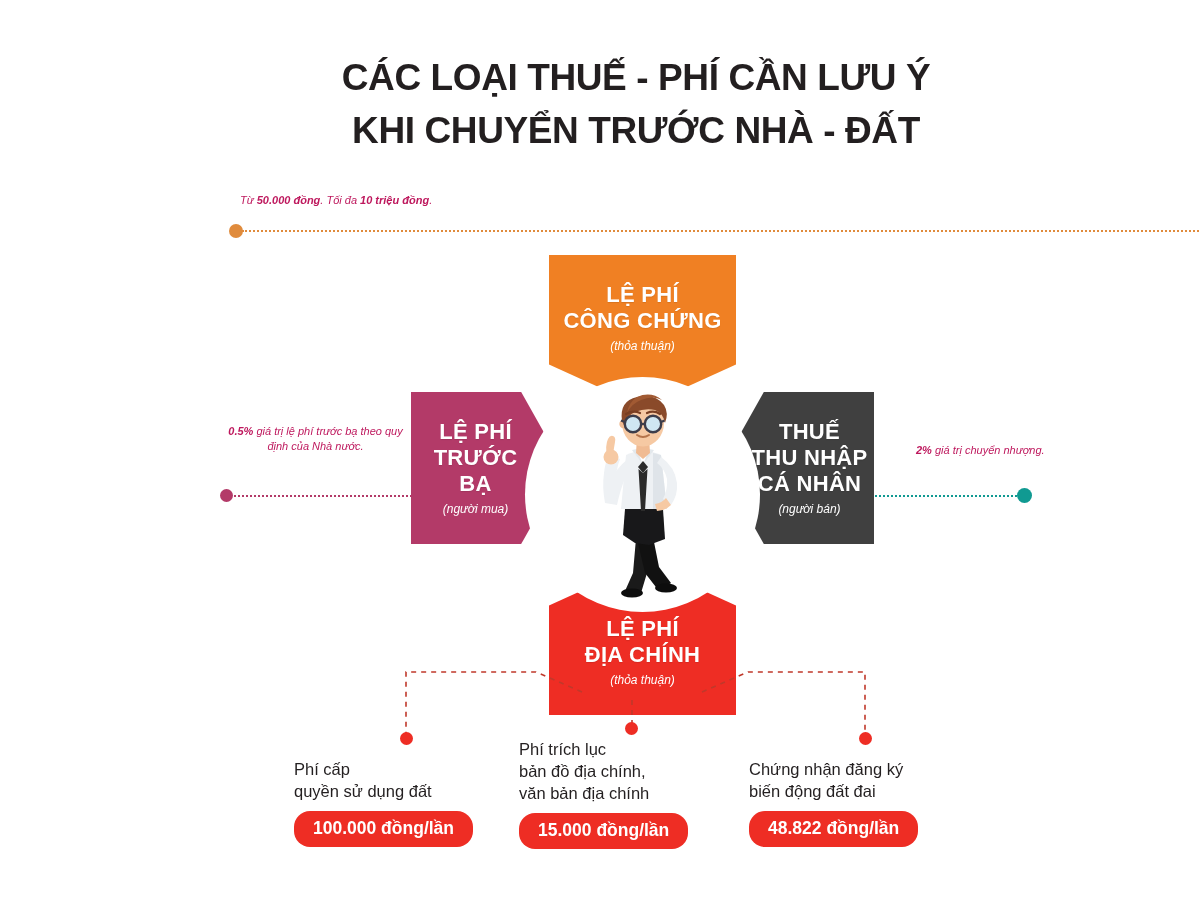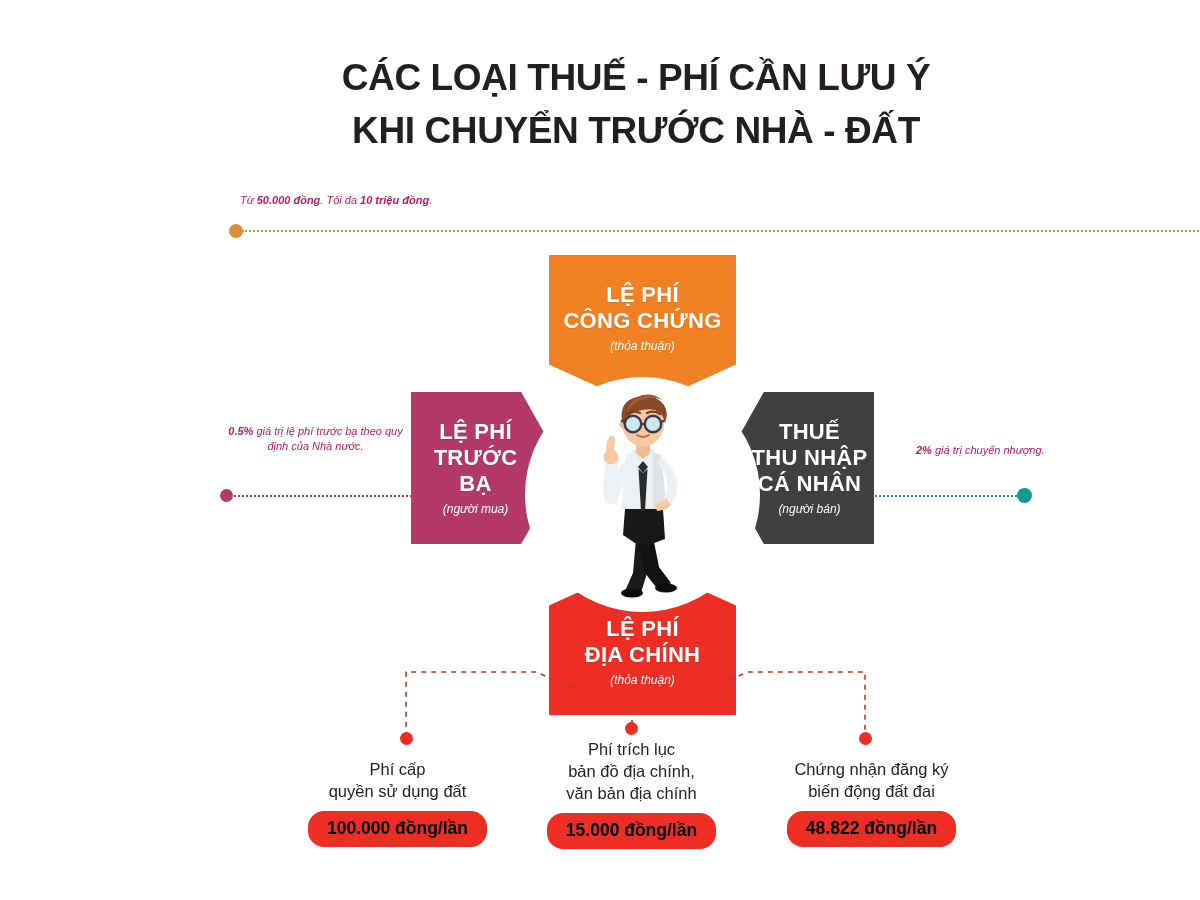--- a/index.html
+++ b/index.html
@@ -124,36 +124,36 @@
 
   #lead-right {
     left:832px; top:495px; width:152px; height:0;
     border-top:2.2px dotted #109A92;
   }
   #dot-right { left:981px; top:488px; width:15px; height:15px; background:#109A92; }
 
   
   #branch-svg { position:absolute; left:0; top:0; width:1200px; height:900px; z-index:2; }
 
-  .leaf { position:absolute; text-align:center; }
+  .leaf { position:absolute; }
   .leaf-text {
     font-size:16.5px; line-height:1.34; color:#231f20; white-space:pre-line;
   }
   .badge {
     display:inline-block;
     margin-top:9px;
     background:#EE2D24;
-    color:#000000;
+    color:#ffffff;
     font-weight:bold;
     font-size:17.5px;
     padding:7px 19px 8px;
     border-radius:16px;
     white-space:nowrap;
   }
-  #leaf-0 { left:244px; top:758px; width:235px; }
+  #leaf-0 { left:258px; top:758px; width:235px; }
   #leaf-1 { left:483px; top:738px; width:225px; }
   #leaf-2 { left:713px; top:758px; width:245px; }
 
   .bdot { position:absolute; width:13px; height:13px; border-radius:50%; background:#EE2D24; z-index:3; }
   #bdot-0 { left:364px; top:732px; }
   #bdot-1 { left:589px; top:722px; }
   #bdot-2 { left:823px; top:732px; }
 </style>
 </head>
 <body>

